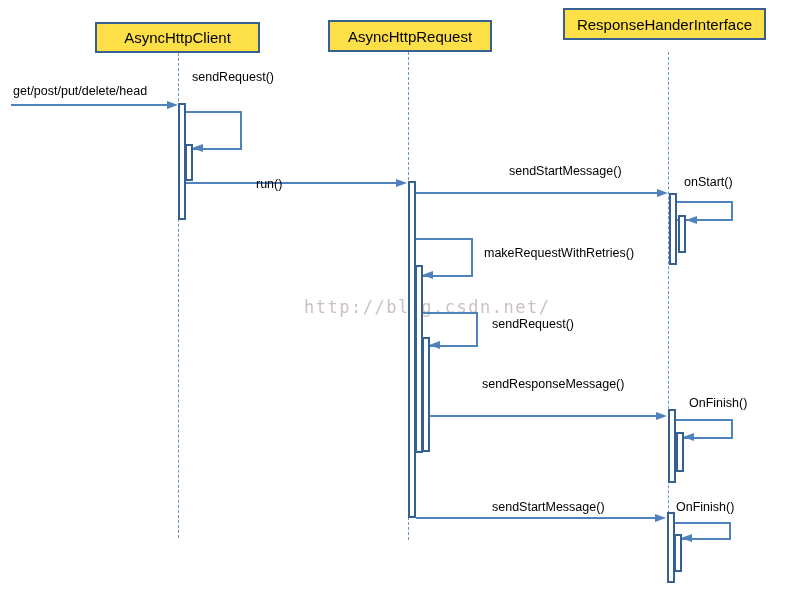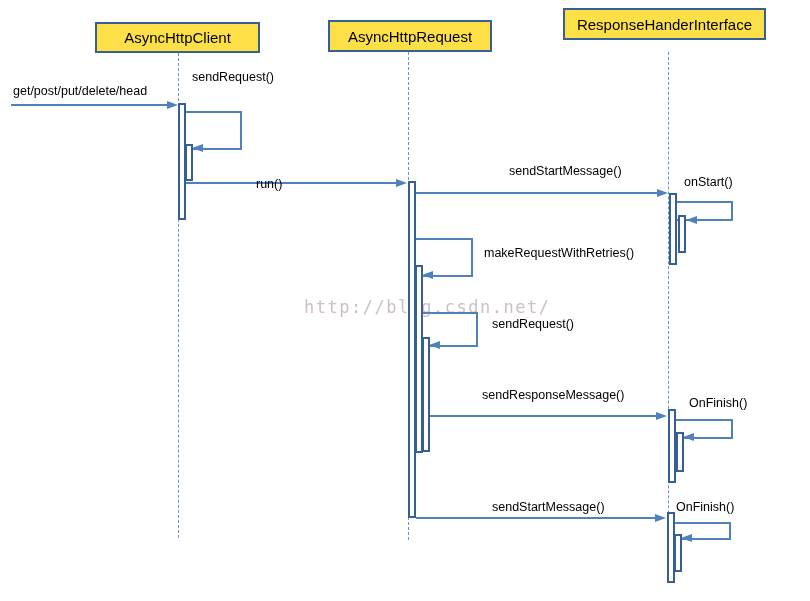--- a/index.html
+++ b/index.html
@@ -85,21 +85,21 @@
   <div class="arr-l" style="left:686px;top:216px"></div>
 
   <div class="mlabel" style="left:484px;top:246px">makeRequestWithRetries()</div>
   <div class="loop" style="left:416px;top:238px;width:57px;height:39px"></div>
   <div class="arr-l" style="left:422px;top:271px"></div>
 
   <div class="mlabel" style="left:492px;top:317px">sendRequest()</div>
   <div class="loop" style="left:423px;top:312px;width:55px;height:35px"></div>
   <div class="arr-l" style="left:429px;top:341px"></div>
 
-  <div class="mlabel" style="left:482px;top:388px">sendResponseMessage()</div>
+  <div class="mlabel" style="left:482px;top:377px">sendResponseMessage()</div>
   <div class="mline" style="left:430px;top:415px;width:226px"></div>
   <div class="arr-r" style="left:656px;top:412px"></div>
 
   <div class="mlabel" style="left:689px;top:396px">OnFinish()</div>
   <div class="loop" style="left:676px;top:419px;width:57px;height:20px"></div>
   <div class="arr-l" style="left:683px;top:433px"></div>
 
   <div class="mlabel" style="left:492px;top:500px">sendStartMessage()</div>
   <div class="mline" style="left:416px;top:517px;width:239px"></div>
   <div class="arr-r" style="left:655px;top:514px"></div>

